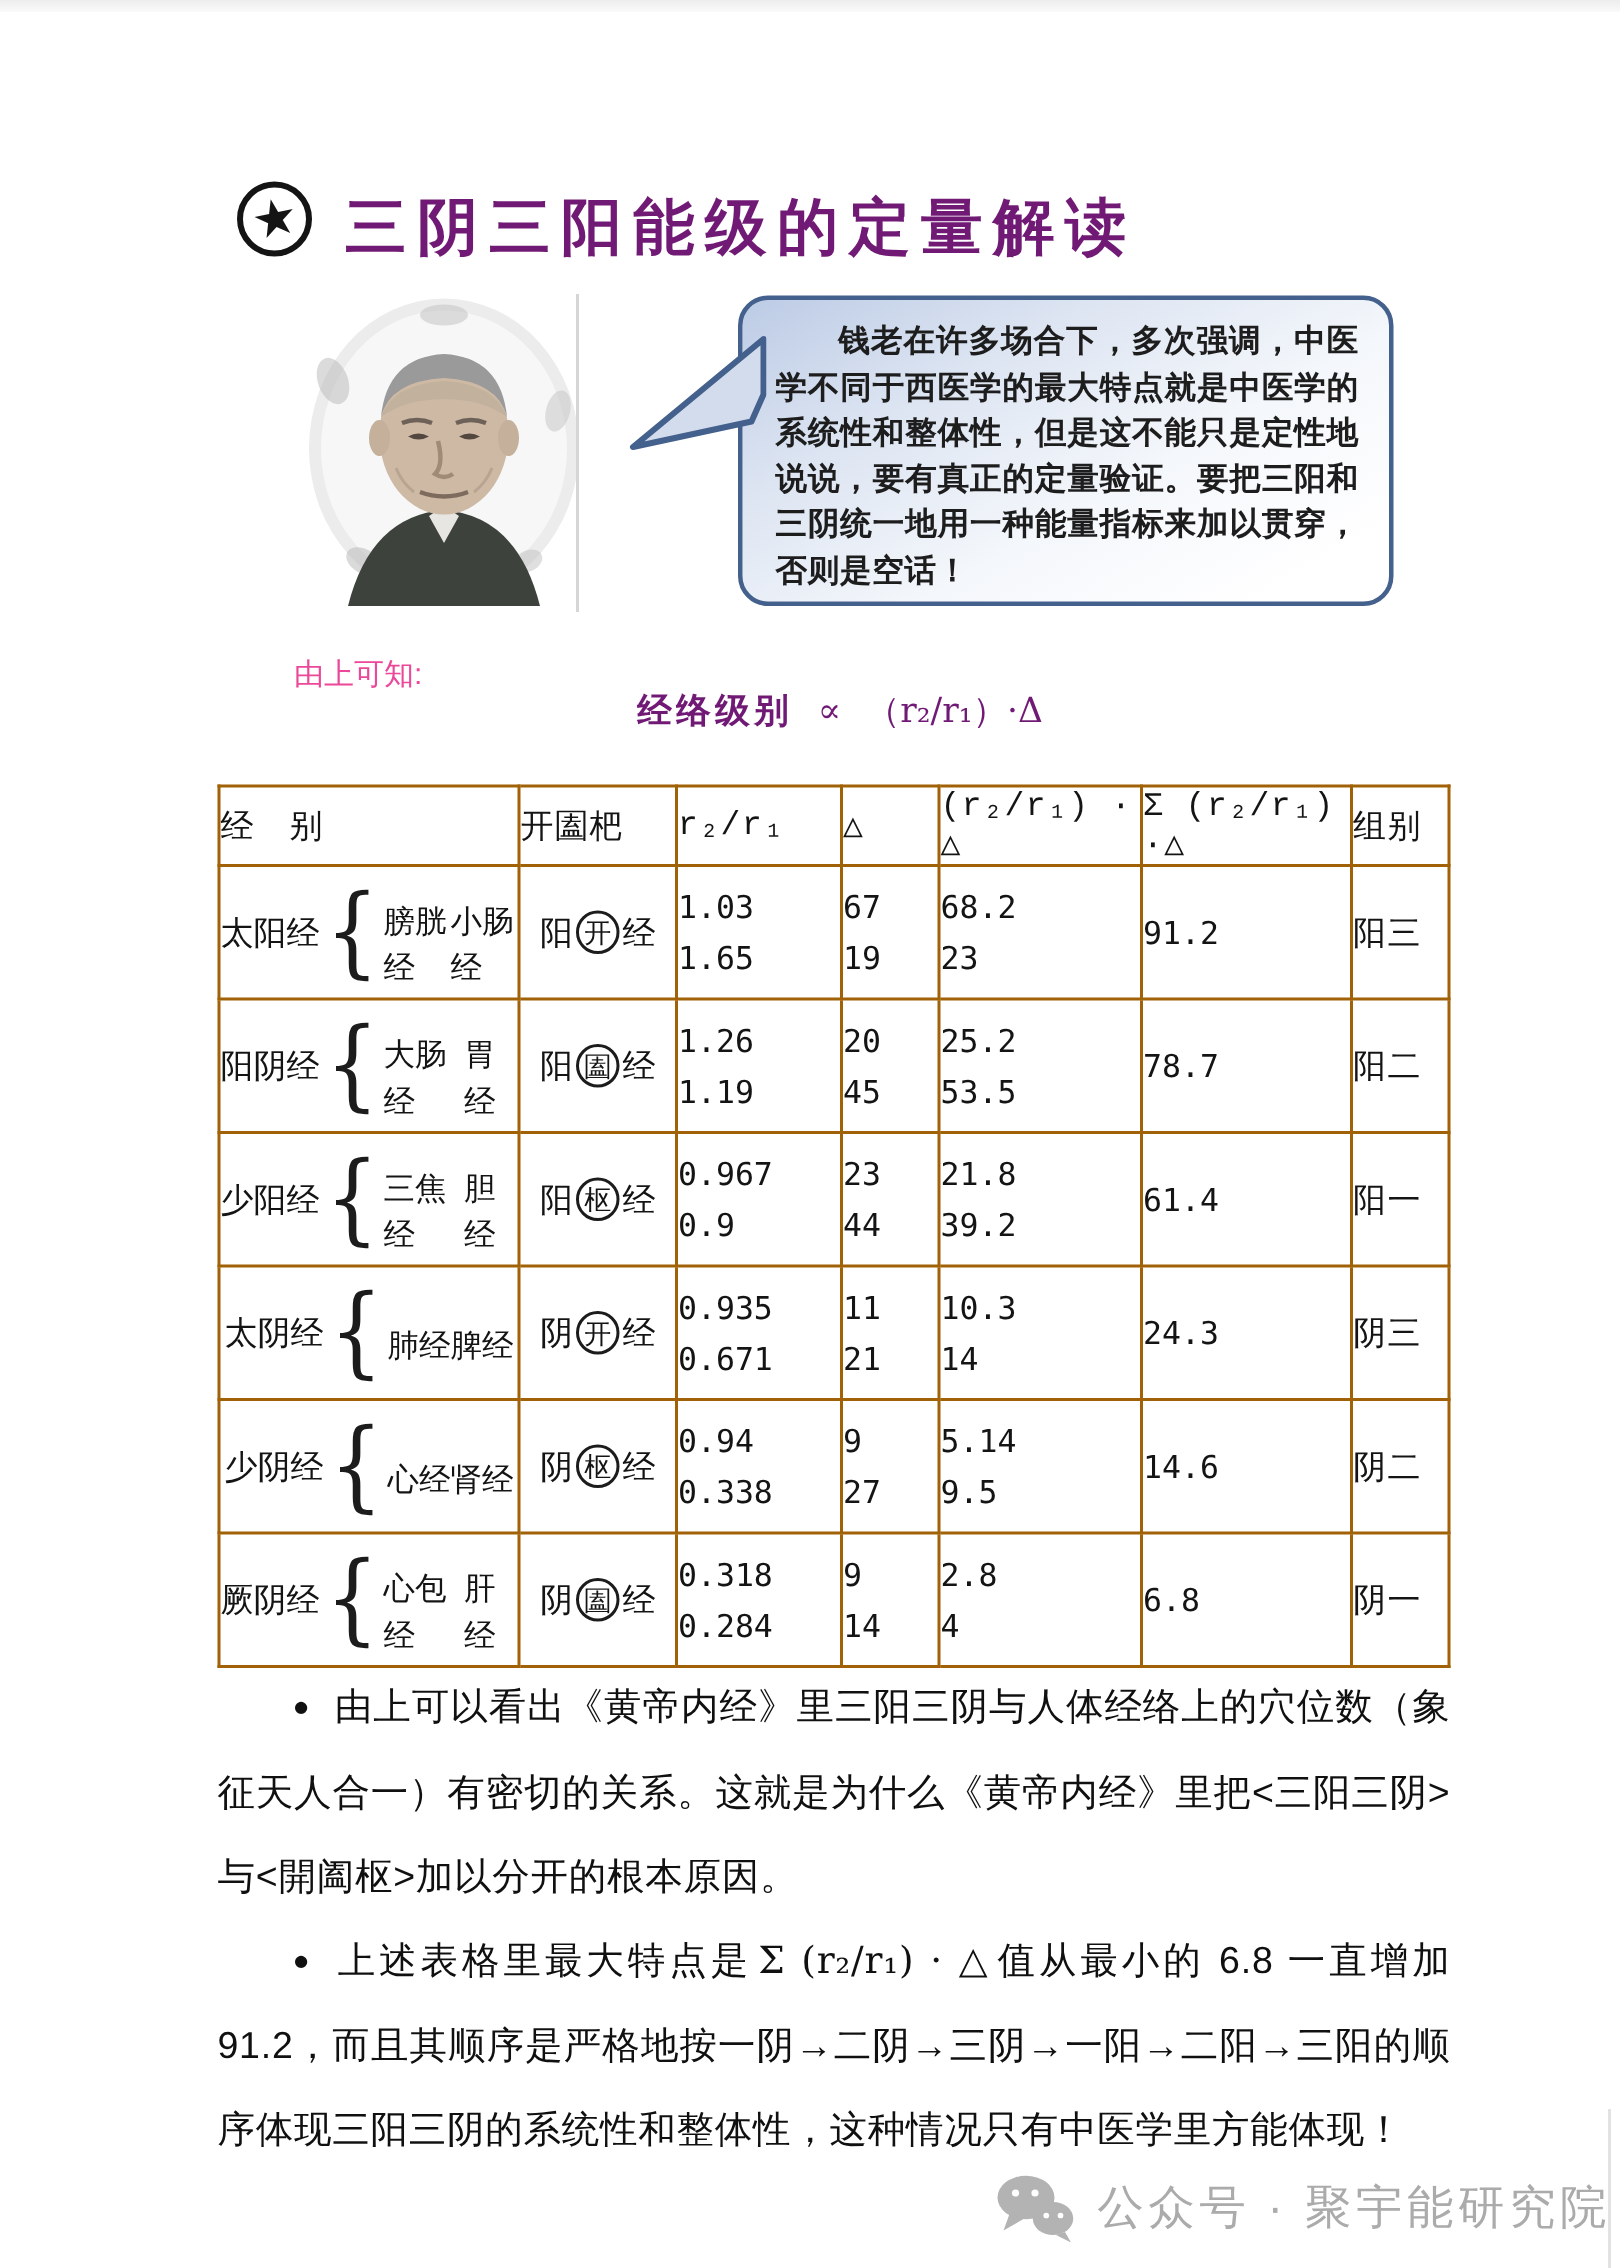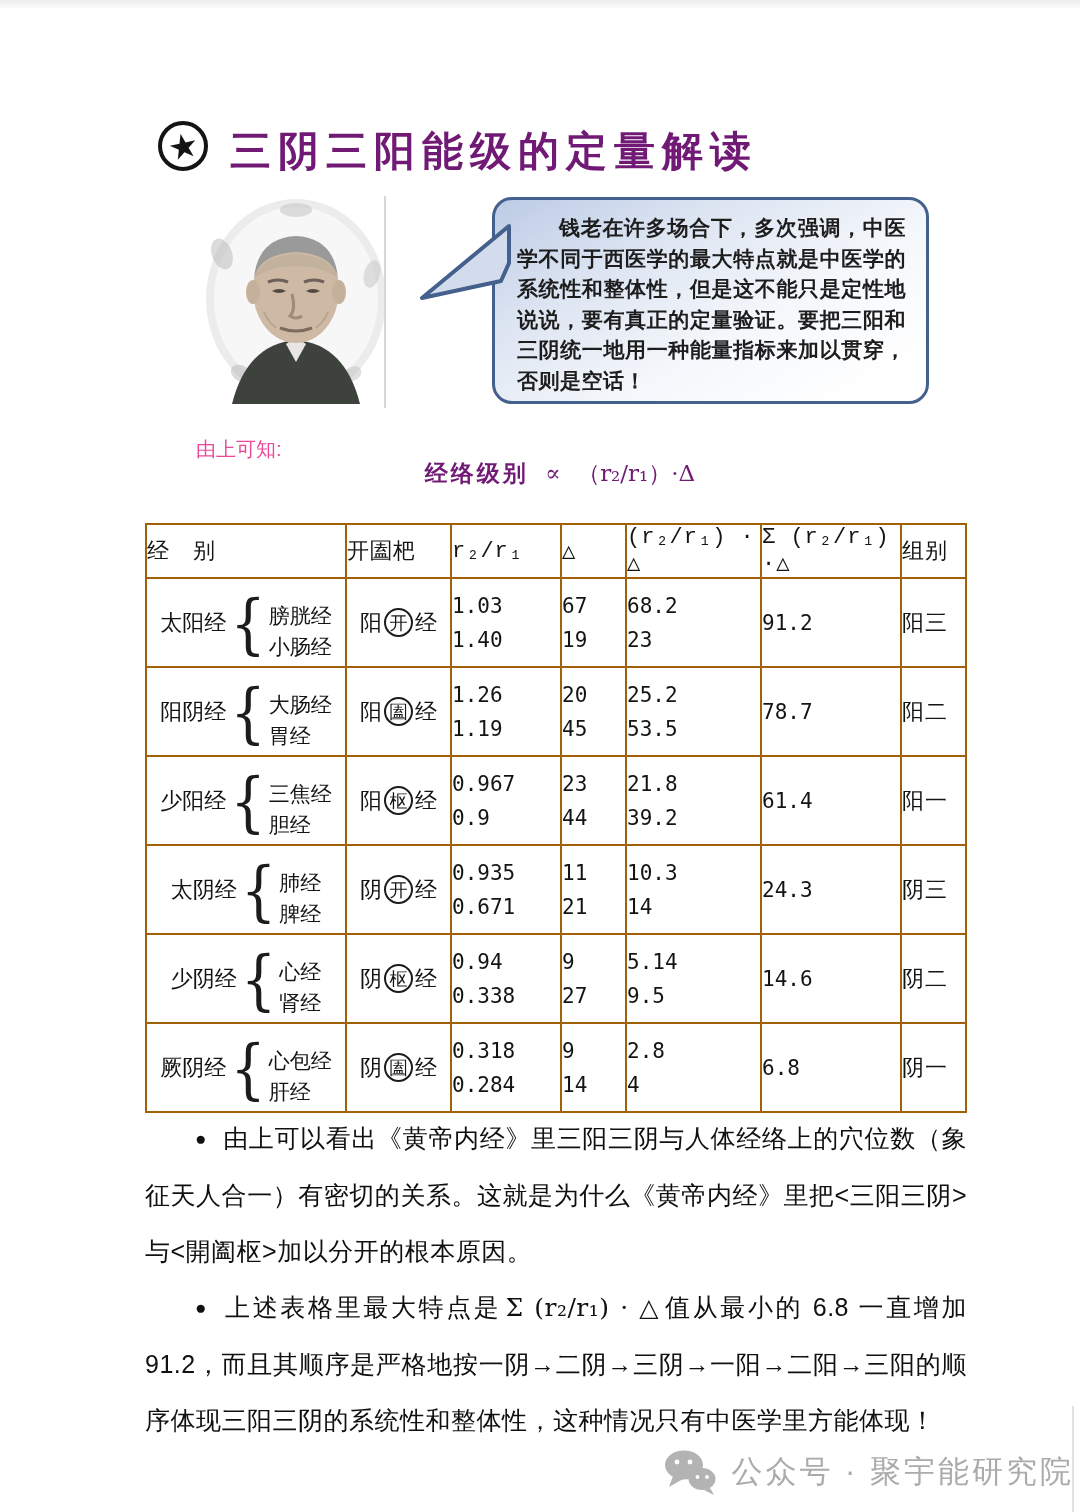--- a/index.html
+++ b/index.html
@@ -47,21 +47,21 @@
   table.main { border-collapse:collapse; table-layout:fixed; width:820px;
     border:2px solid #2a2a2a; }
   table.main th, table.main td { border:2px solid #a16207; padding:0; text-align:left; vertical-align:middle; }
   table.main th { height:44px; font-size:22px; font-weight:normal; letter-spacing:1px; }
   table.main td { height:87px; }
   .hdr-math { font-family:Liberation Mono, monospace; }
   .catwrap { display:flex; align-items:center; justify-content:center; }
   .cat-name { font-size:22px; white-space:nowrap; }
   .brace { font-family:"DejaVu Serif","Liberation Serif",serif; font-size:56px;
     font-weight:100; transform:scaleY(1.18); margin:0 3px 0 4px; color:#1c1c1c; }
-  .meridians { display:flex; flex-direction:column; align-items:flex-start;
+  .meridians { display:flex; flex-direction:row; align-items:flex-start;
     font-size:21px; line-height:31px;margin-top:17px; }
   .gatewrap { display:flex; align-items:center; justify-content:center; font-size:22px; }
   .circle { width:29px; height:29px; box-sizing:border-box; border:2px solid #1c1c1c;
     border-radius:50%; display:inline-flex; align-items:center; justify-content:center;
     font-size:18px; margin:0 2px; }
   .nums { font-family:"DejaVu Sans Mono","Liberation Mono",monospace;
     font-size:21px; line-height:34px; }
   .single { font-family:"DejaVu Sans Mono","Liberation Mono",monospace; font-size:21px; }
   .grp { font-size:22px; letter-spacing:1px; }
 
@@ -166,21 +166,21 @@
           </td>
       <td>
             <div class="gatewrap">
         <span>阳</span>
         <span class="circle">开</span>
         <span>经</span>
             </div>
           </td>
       <td class="nums">
             <div>1.03</div>
-            <div>1.40</div>
+            <div>1.65</div>
           </td>
       <td class="nums">
             <div>67</div>
             <div>19</div>
           </td>
       <td class="nums">
             <div>68.2</div>
             <div>23</div>
           </td>
       <td class="single">91.2</td>

